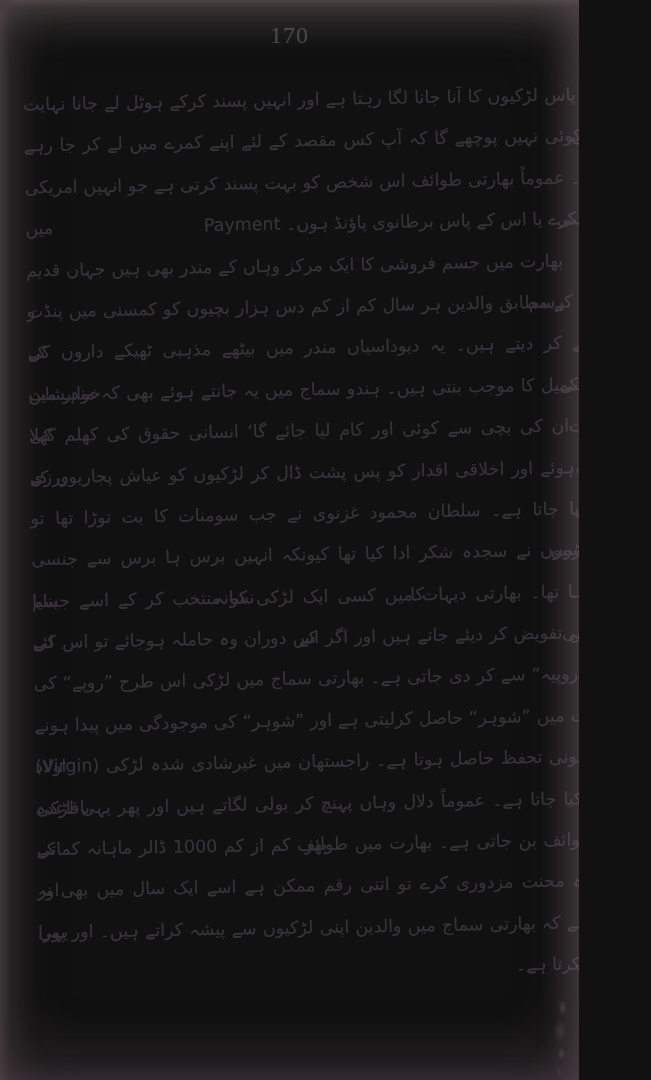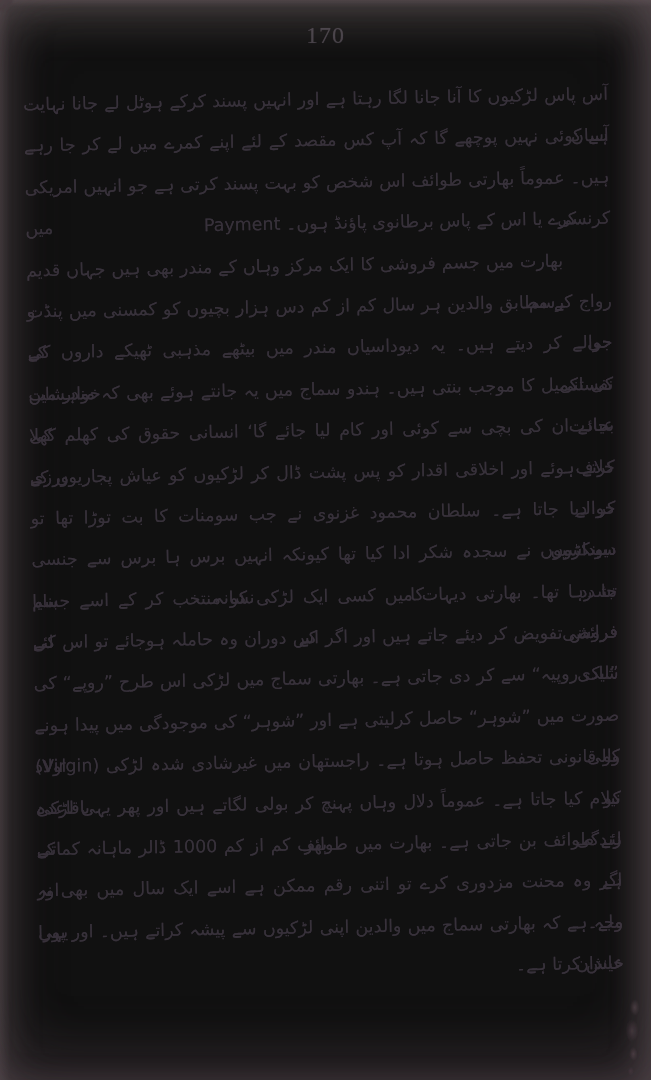--- a/index.html
+++ b/index.html
@@ -1,18 +1,18 @@
 <!DOCTYPE html>
 <html lang="ur"><head>
 <meta charset="utf-8">
 <style>
   html,body{margin:0;padding:0;background:#111;}
   .page{
     position:relative;
-    width:651px;height:1080px;
+    width:579px;height:1080px;
     overflow:hidden;
     background:
       radial-gradient(ellipse 90% 70% at 48% 42%, rgba(255,255,255,.10), rgba(255,255,255,0) 70%),
       linear-gradient(180deg, #d9ced2 0%, #d9ced6 18%, #d7ccd4 55%, #d3c8cе 80%, #cfc4ca 100%),
       #d6cbd1;
     font-family:"DejaVu Sans", sans-serif;
   }
   
   .page::after{
     content:"";position:absolute;inset:0;pointer-events:none;

